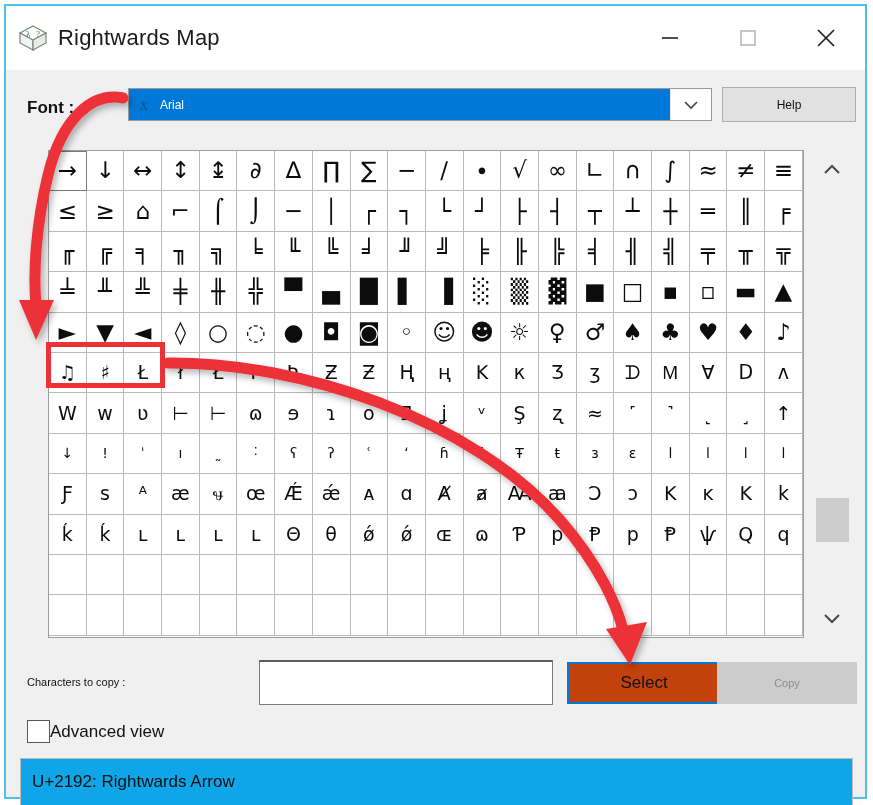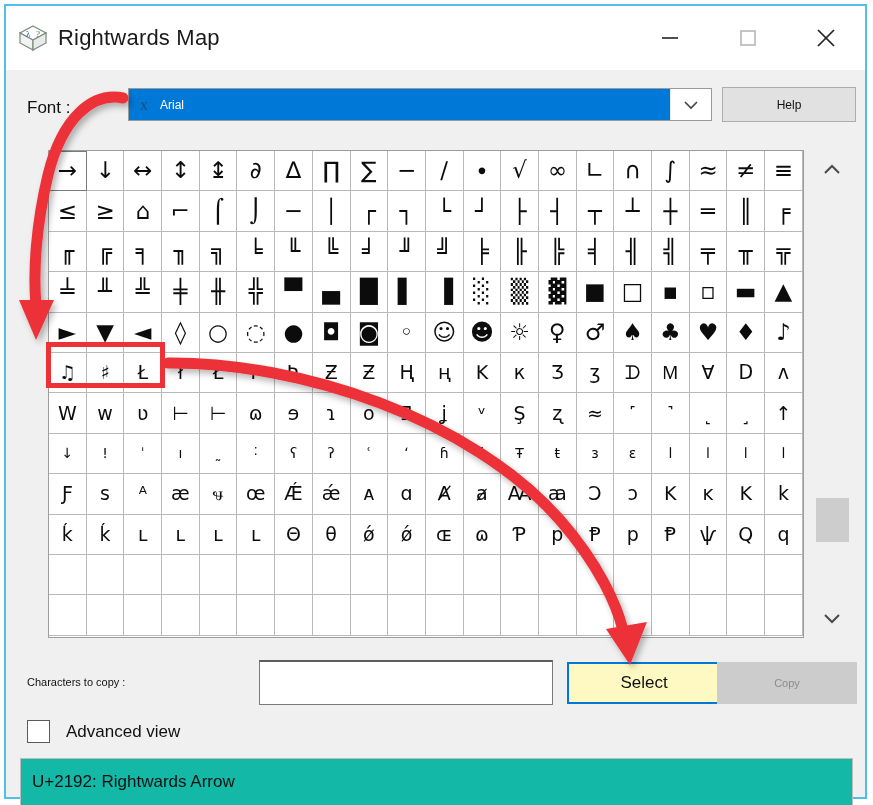--- a/index.html
+++ b/index.html
@@ -37,21 +37,21 @@
   #btn-min{right:156px;}
   #btn-max{right:78px;}
   #btn-close{right:0px;}
   
   #client{
     position:absolute;left:0;top:64px;right:0;bottom:0;
     background:#f0f0f0;
   }
   
   #font-label{
-    position:absolute;left:21px;top:28px;font-size:17px;color:#111;
+    position:absolute;left:21px;top:28px;font-size:17px;color:#111;font-weight:bold;
   }
   #font-combo{
     position:absolute;left:122px;top:18px;width:584px;height:33px;
     border:1px solid #9a9a9a;background:#fff;box-sizing:border-box;
     display:flex;align-items:stretch;
   }
   #font-combo-field{
     flex:1;background:#0078d7;display:flex;align-items:center;
     padding-left:6px;box-sizing:border-box;overflow:hidden;
   }
@@ -117,41 +117,41 @@
   #chars-label{
     position:absolute;left:21px;top:606px;font-size:11px;color:#111;
   }
   #chars-input{
     position:absolute;left:253px;top:590px;width:294px;height:45px;
     background:#fff;border:1px solid #7a7a7a;border-top:2px solid #5e5e5e;
     box-sizing:border-box;
   }
   #select-btn{
     position:absolute;left:561px;top:592px;width:154px;height:42px;
-    background:#fef9c3;border:2px solid #0078d7;box-sizing:border-box;
+    background:#c2410c;border:2px solid #0078d7;box-sizing:border-box;
     display:flex;align-items:center;justify-content:center;
     font-size:17px;color:#111;
   }
   #copy-btn{
     position:absolute;left:711px;top:592px;width:140px;height:42px;
     background:#cccccc;border:1px solid #cccccc;box-sizing:border-box;
     display:flex;align-items:center;justify-content:center;
     font-size:11px;color:#8c8c8c;
   }
   #adv-row{
     position:absolute;left:21px;top:650px;display:flex;align-items:center;
   }
   #adv-box{
     width:23px;height:23px;background:#fff;border:1px solid #5a5a5a;
     box-sizing:border-box;flex:0 0 auto;
   }
-  #adv-label{margin-left:16px;font-size:17px;color:#111;}
+  #adv-label{margin-left:0;font-size:17px;color:#111;}
   #statusbar{
     position:absolute;left:14px;top:688px;width:833px;height:48px;
-    background:#14b8a6;border:1px solid #bdbdbd;box-sizing:border-box;
+    background:#0ea5e9;border:1px solid #bdbdbd;box-sizing:border-box;
     display:flex;align-items:center;
   }
   #status-text{padding-left:11px;font-size:17px;color:#111;}
   
   #annot{
     position:absolute;left:0;top:0;width:873px;height:805px;
     pointer-events:none;
   }
   #redbox{
     position:absolute;left:46px;top:342px;width:119px;height:46px;

